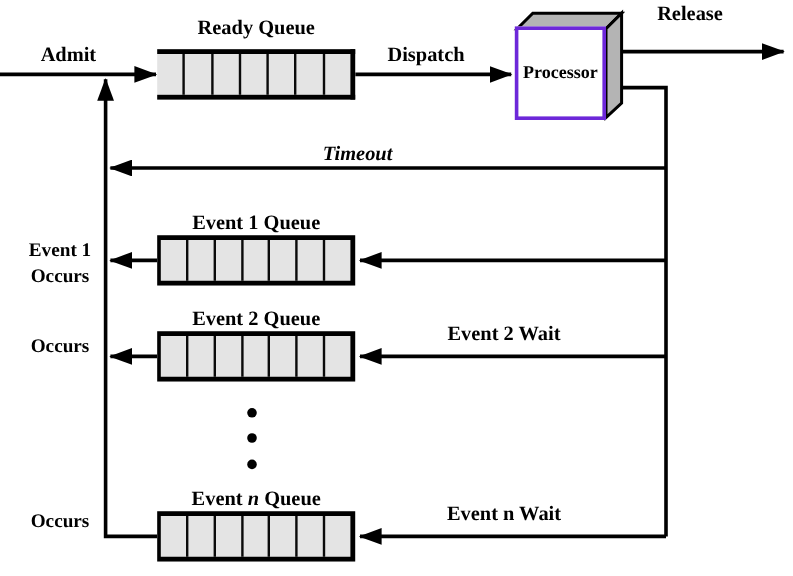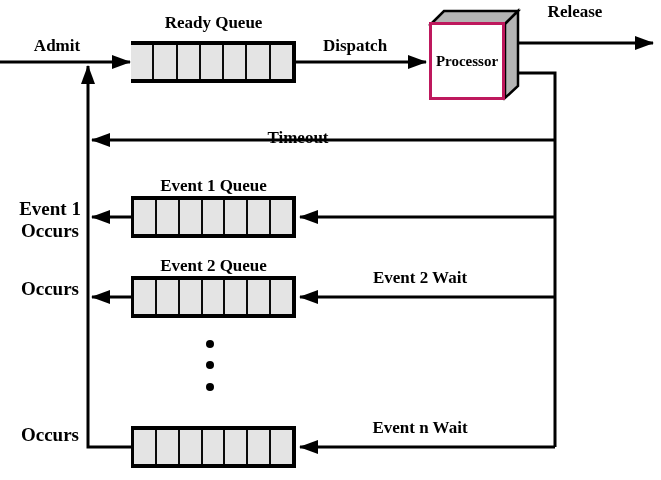--- a/index.html
+++ b/index.html
@@ -16,42 +16,42 @@
     font-weight:bold;
     font-size:17px;
     color:#000;
     text-align:center;
     white-space:nowrap;
     line-height:20px;
   }
   .occurs{
     position:absolute;
     left:14px;width:72px;
-    font-weight:bold;font-size:19px;color:#000;
+    font-weight:bold;font-size:16px;color:#000;
     text-align:center;line-height:22px;
   }
   .queue{
     position:absolute;
     box-sizing:border-box;
     width:165px;height:42px;
     background:#e4e4e4;
     border-top:4px solid #000;
     border-bottom:4px solid #000;
     border-right:4px solid #000;
     display:flex;
   }
   .queue.closed-left{border-left:3px solid #000;}
   .qcell{flex:1;border-right:2px solid #0a0a0a;}
   .qcell:last-child{border-right:none;}
   .processor-face{
     position:absolute;
     left:429px;top:22px;width:76px;height:78px;
     box-sizing:border-box;
     background:#ffffff;
-    border:3px solid #be185d;
+    border:3px solid #6d28d9;
     display:flex;align-items:center;justify-content:center;
     font-weight:bold;font-size:15px;color:#000;
   }
   .italic{font-style:italic;}
 </style>
 </head>
 <body>
 
 <div class="canvas">
 
@@ -86,21 +86,21 @@
       <circle cx="210" cy="344" r="4" fill="#000"></circle>
       <circle cx="210" cy="365" r="4" fill="#000"></circle>
       <circle cx="210" cy="387" r="4" fill="#000"></circle>
     </g>
   </svg>
 
   <div class="lbl" style="left:7px;top:36px;width:100px;">Admit</div>
   <div class="lbl" style="left:131px;top:13px;width:165px;">Ready Queue</div>
   <div class="lbl" style="left:305px;top:36px;width:100px;">Dispatch</div>
   <div class="lbl" style="left:525px;top:2px;width:100px;">Release</div>
-  <div class="lbl" style="left:248px;top:128px;width:100px;">Timeout</div>
+  <div class="lbl" style="left:248px;top:118px;width:100px;font-style:italic;">Timeout</div>
 
   <div class="queue" style="left:131px;top:41px;">
       <div class="qcell"></div>
       <div class="qcell"></div>
       <div class="qcell"></div>
       <div class="qcell"></div>
       <div class="qcell"></div>
       <div class="qcell"></div>
       <div class="qcell"></div>
     </div>
@@ -135,20 +135,23 @@
       <div class="qcell"></div>
       <div class="qcell"></div>
       <div class="qcell"></div>
       <div class="qcell"></div>
     </div>
   <div class="lbl" style="left:345px;top:268px;width:150px;">Event 2 Wait</div>
 
   <div class="occurs" style="top:424px;">
     <div>Occurs</div>
   </div>
+  <div class="lbl" style="left:131px;top:406px;width:165px;">
+    <span>Event </span><span class="italic">n</span><span> Queue</span>
+  </div>
   <div class="queue closed-left" style="left:131px;top:426px;">
       <div class="qcell"></div>
       <div class="qcell"></div>
       <div class="qcell"></div>
       <div class="qcell"></div>
       <div class="qcell"></div>
       <div class="qcell"></div>
       <div class="qcell"></div>
     </div>
   <div class="lbl" style="left:345px;top:418px;width:150px;">Event n Wait</div>

